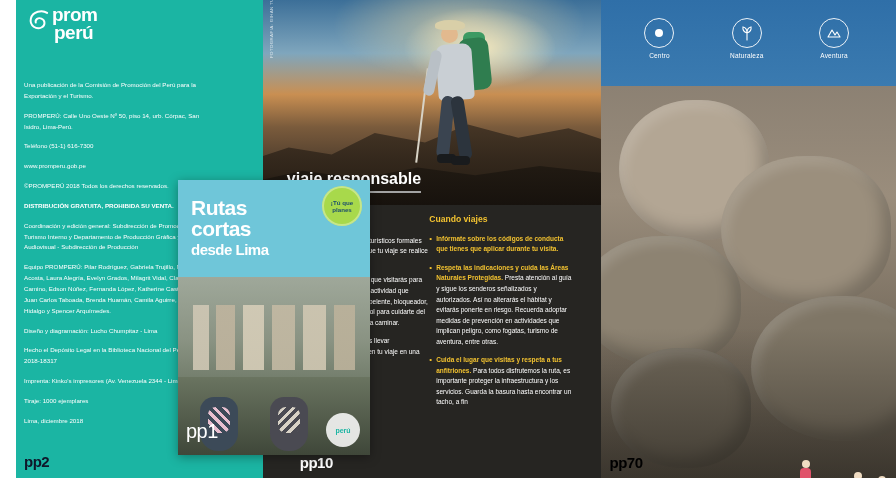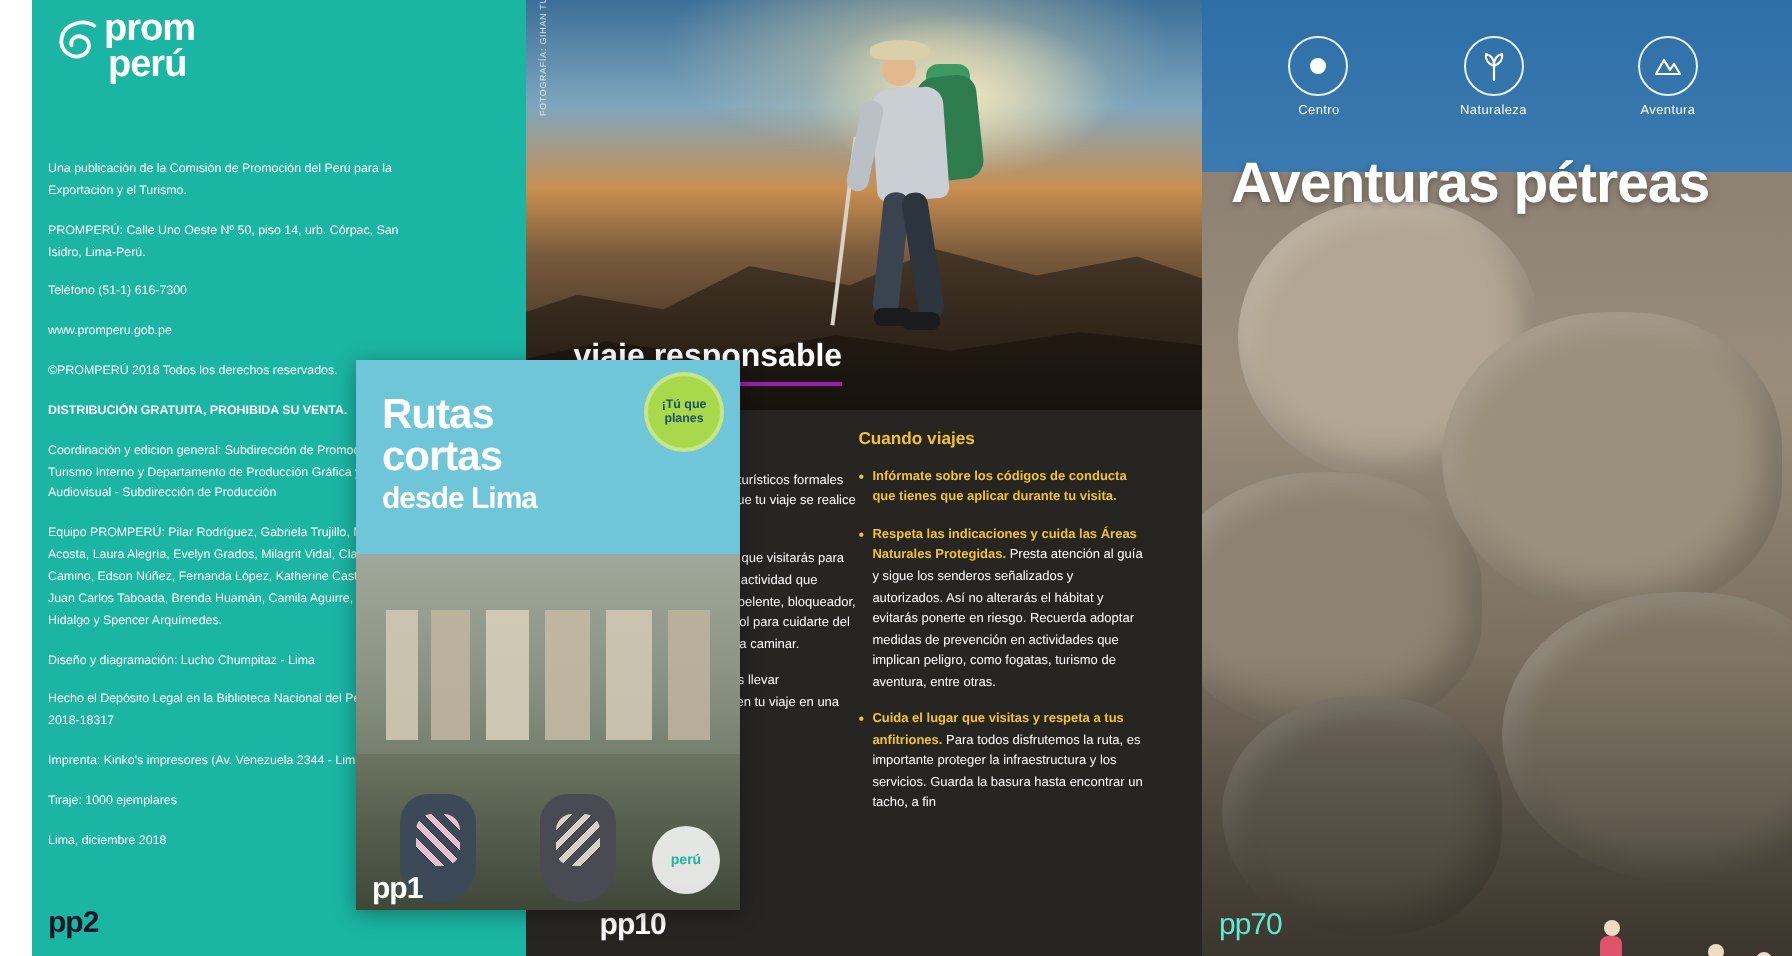--- a/index.html
+++ b/index.html
@@ -180,21 +180,21 @@
     left: 24px; top: 132px;
     width: 210px;
     font-size: 16px;
     font-weight: bold;
     line-height: 1.18;
     color: #ffffff;
     z-index: 4;
   }
   .rec-title .u {
     display: inline-block;
-    border-bottom: 2px solid #a21caf;
+    border-bottom: 2px solid #a3a3a3;
     padding-bottom: 2px;
   }
   .rec-lower {
     position: absolute;
     top: 205px; left: 0; right: 0; bottom: 0;
     background: #262522;
     color: #ffffff;
     padding: 8px 18px 0 24px;
     display: flex;
   }
@@ -311,22 +311,22 @@
     background: rgba(255,255,255,0.85);
     color: #1bb5a3;
     font-size: 7px;
     font-weight: bold;
     display: flex;
     align-items: center;
     justify-content: center;
   }
   .cover-pagenum-wrap {
     position: absolute;
-    left: 186px; top: 436px;
-    font-size: 15px; font-weight: bold; color: #ffffff;
+    left: 186px; top: 420px;
+    font-size: 20px; font-weight: normal; color: #ffffff;
     letter-spacing: -0.5px;
     z-index: 21;
   }
 
   
   .panel-adv {
     position: relative;
     width: 300px; height: 478px;
     overflow: hidden;
     background: #3a6ea8;
@@ -399,21 +399,21 @@
     font-weight: bold;
     color: #ffffff;
     letter-spacing: -0.5px;
     line-height: 1;
     text-shadow: 0 1px 3px rgba(0,0,0,0.35);
     z-index: 6;
   }
   .adv-pagenum {
     position: absolute;
     left: 8px; bottom: 7px;
-    font-size: 15px; font-weight: normal; color: #5eead4;
+    font-size: 15px; font-weight: bold; color: #000000;
     letter-spacing: -0.5px;
     z-index: 7;
   }
 </style>
 </head>
 <body>
 
 <div class="page">
 
   <div class="panel-credits">
@@ -564,17 +564,16 @@
       <div class="adv-icon">
         <div class="glyph">
           <svg width="16" height="16" viewBox="0 0 16 16">
             <path d="M2 12 L6 5 L9 10 L11 7 L14 12 Z" fill="none" stroke="#ffffff" stroke-width="1.1" stroke-linejoin="round"></path>
           </svg>
         </div>
         <div class="lbl">Aventura</div>
       </div>
     </div>
 
-    <div class="adv-title">Aventuras pétreas</div>
     <div class="adv-pagenum">pp70</div>
   </div>
 
 </div>
 
 </body></html>

